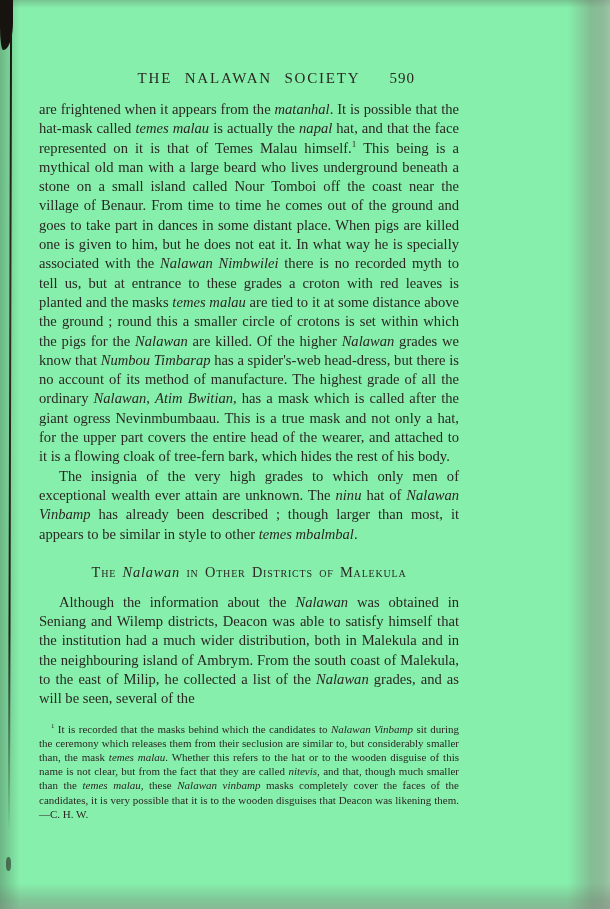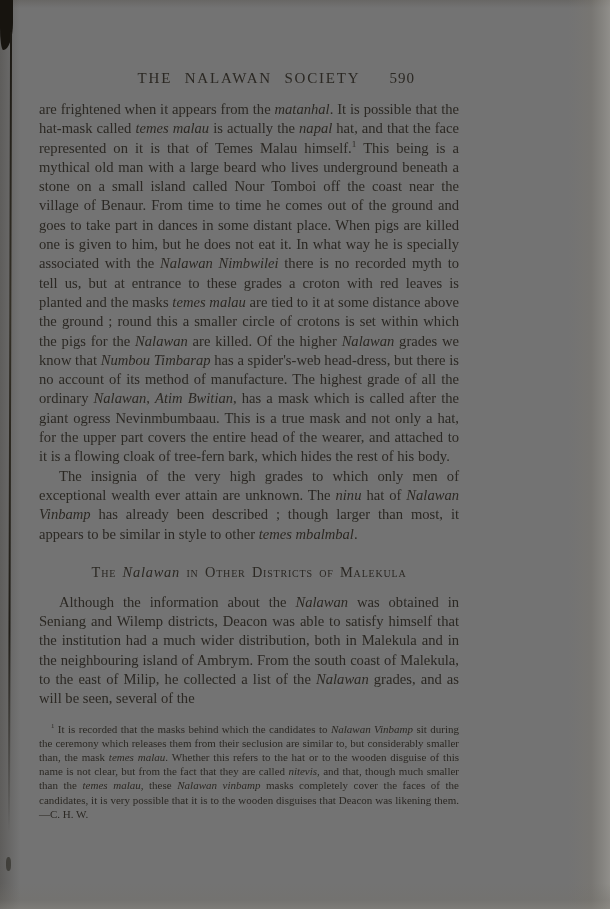--- a/index.html
+++ b/index.html
@@ -1,18 +1,18 @@
 <!DOCTYPE html>
 <html><head>
 <meta charset="utf-8">
 <style>
   html,body{margin:0;padding:0;background:#ffffff;}
   .scan{
     position:relative;width:610px;height:909px;overflow:hidden;
-    background:#737373;
+    background:#86efac;
     font-family:"Liberation Serif","DejaVu Serif",serif;
     color:#2b2823;
   }
   
   .edge-top{position:absolute;left:0;top:0;width:100%;height:8px;
     background:linear-gradient(to bottom,rgba(70,66,58,.25),rgba(70,66,58,0));}
   .edge-left{position:absolute;left:0;top:0;width:20px;height:100%;
     background:linear-gradient(to right,rgba(40,36,30,.28),rgba(40,36,30,0));}
   .edge-right{position:absolute;right:0;top:0;width:42px;height:100%;
     background:linear-gradient(to right,rgba(125,121,113,0) 0%,rgba(125,121,113,.42) 55%,rgba(148,145,138,.55) 82%,rgba(168,165,158,.55) 100%);}

